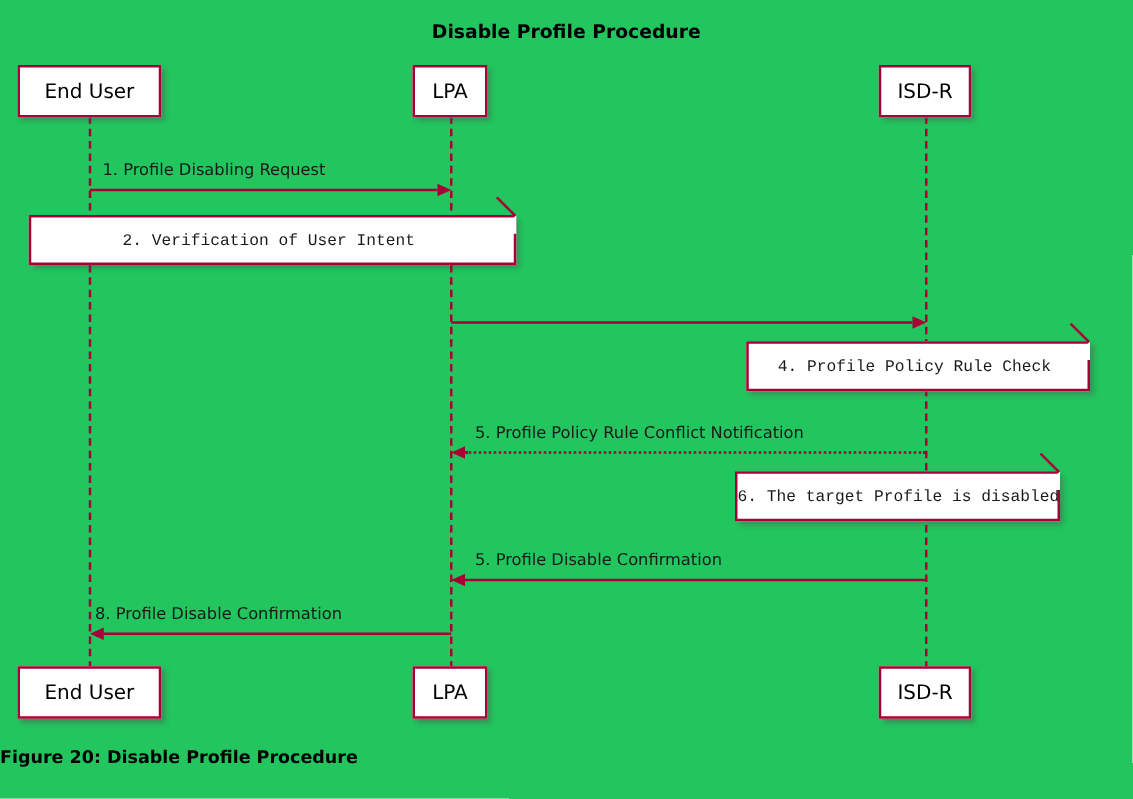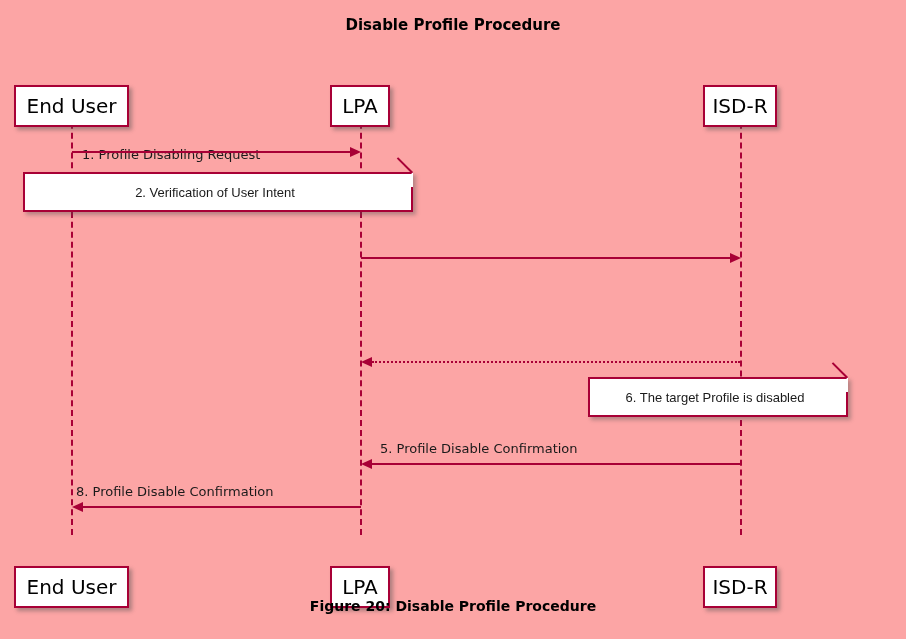--- a/index.html
+++ b/index.html
@@ -8,21 +8,21 @@
     padding: 0;
     background: #ffffff;
   }
   body {
     font-family: "DejaVu Sans", sans-serif;
   }
   #canvas {
     position: relative;
     width: 906px;
     height: 639px;
-    background: #fca5a5;
+    background: #22c55e;
     overflow: hidden;
   }
 
   
   .diagram-title {
     position: absolute;
     left: 0;
     top: 16px;
     width: 906px;
     text-align: center;
@@ -30,42 +30,40 @@
     font-size: 15px;
     font-weight: bold;
     color: #000000;
     letter-spacing: 0px;
   }
   .figure-caption {
     position: absolute;
     left: 0;
     top: 598px;
     width: 906px;
-    text-align: center;
     font-family: "DejaVu Sans", sans-serif;
     font-size: 14px;
     font-weight: bold;
     color: #000000;
   }
 
   
   .participant {
     position: absolute;
     box-sizing: border-box;
     background: #FFFFFF;
     border: 2px solid #A80036;
     box-shadow: 3px 3px 4px rgba(80,80,80,0.45);
     display: flex;
     align-items: center;
     justify-content: center;
     font-family: "DejaVu Sans", sans-serif;
-    font-size: 20px;
+    font-size: 16px;
     color: #000000;
     line-height: 1;
-    margin-top: 33px;
   }
 
   
   .lifeline {
     position: absolute;
     width: 0;
     border-left: 2px dashed #A80036;
   }
 
   
@@ -103,21 +101,21 @@
 
   
   .note {
     position: absolute;
     box-sizing: border-box;
     background: #FFFFFF;
     border: 2px solid #A80036;
     box-shadow: 3px 3px 4px rgba(80,80,80,0.40);
     display: flex;
     align-items: center;
-    font-family: Liberation Sans, sans-serif;
+    font-family: Liberation Mono, monospace;
     font-size: 13px;
     color: #1A1A1A;
     white-space: nowrap;
   }
   .note .note-text {
     display: block;
     width: 100%;
     text-align: center;
     padding-right: 6px;
   }
@@ -155,34 +153,40 @@
   <div class="participant" style="left:14px; top:52px; width:115px; height:42px;">
     <span>End User</span>
   </div>
   <div class="participant" style="left:330px; top:52px; width:60px; height:42px;">
     <span>LPA</span>
   </div>
   <div class="participant" style="left:703px; top:52px; width:74px; height:42px;">
     <span>ISD-R</span>
   </div>
 
-  <div class="msg-label" style="left:82px; top:130px;margin-top:18px;">1. Profile Disabling Request</div>
+  <div class="msg-label" style="left:82px; top:130px;">1. Profile Disabling Request</div>
   <div class="msg-line" style="left:72px; top:151px; width:278px;"></div>
   <div class="arrow-head right" style="left:350px; top:147px;"></div>
 
   <div class="note" style="left:23px; top:172px; width:390px; height:40px;">
     <span class="note-text">2. Verification of User Intent</span>
     <span class="fold-tri"></span>
     <span class="fold-diag"></span>
   </div>
 
   <div class="msg-line" style="left:361px; top:257px; width:369px;"></div>
   <div class="arrow-head right" style="left:730px; top:253px;"></div>
 
-
+  <div class="note" style="left:597px; top:273px; width:275px; height:40px;">
+    <span class="note-text">4. Profile Policy Rule Check</span>
+    <span class="fold-tri"></span>
+    <span class="fold-diag"></span>
+  </div>
+
+  <div class="msg-label" style="left:380px; top:340px;">5. Profile Policy Rule Conflict Notification</div>
   <div class="msg-line dotted" style="left:372px; top:361px; width:368px;"></div>
   <div class="arrow-head left" style="left:361px; top:357px;"></div>
 
   <div class="note" style="left:588px; top:377px; width:260px; height:40px;">
     <span class="note-text">6. The target Profile is disabled</span>
     <span class="fold-tri"></span>
     <span class="fold-diag"></span>
   </div>
 
   <div class="msg-label" style="left:380px; top:442px;">5. Profile Disable Confirmation</div>

